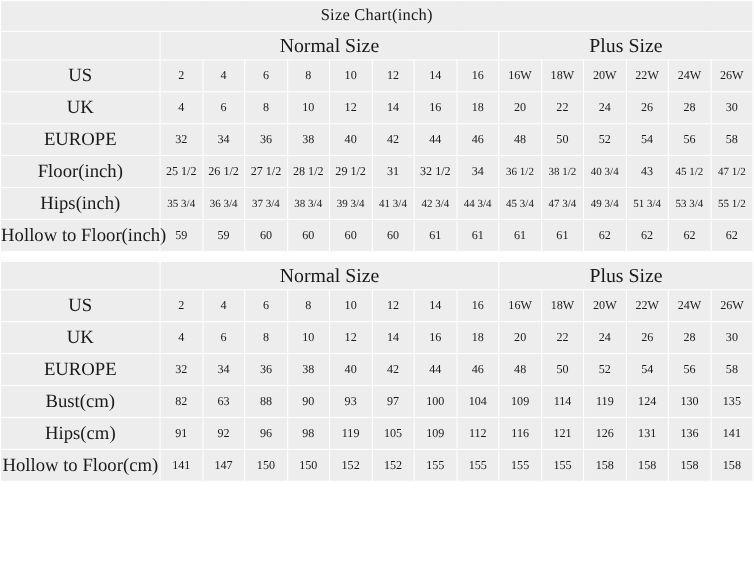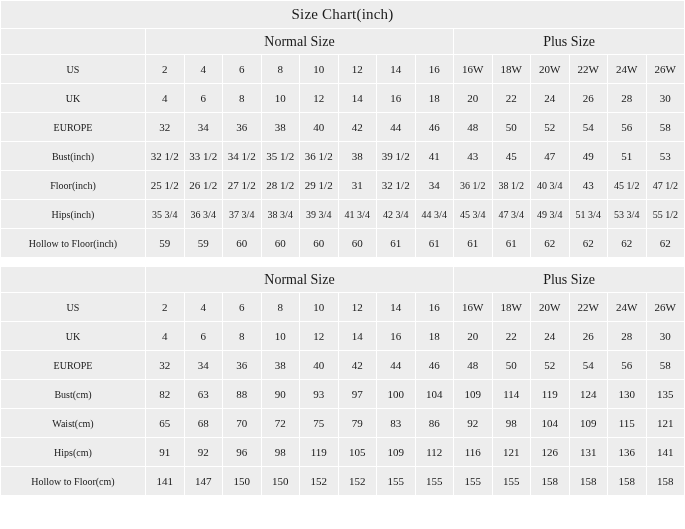--- a/index.html
+++ b/index.html
@@ -47,28 +47,28 @@
     font-weight: normal;
     color: #1a1a1a;
     padding: 0;
   }
   .title-cell {
     font-size: 15px;
     height: 27px;
     letter-spacing: 0.2px;
   }
   .group-cell {
-    font-size: 14px;
+    font-size: 18px;
     height: 25px;
   }
   .blank-cell {
     background: #ededed;
   }
   .rowhead-cell {
-    font-size: 10px;
+    font-size: 17px;
     height: 28px;
     white-space: nowrap;
   }
   .data-cell {
     font-size: 11px;
     height: 28px;
     white-space: nowrap;
   }
   .data-cell.small {
     font-size: 10px;
@@ -165,37 +165,20 @@
           <td class="data-cell">44</td>
           <td class="data-cell">46</td>
           <td class="data-cell">48</td>
           <td class="data-cell">50</td>
           <td class="data-cell">52</td>
           <td class="data-cell">54</td>
           <td class="data-cell">56</td>
           <td class="data-cell">58</td>
         </tr>
 
-        <tr>
-          <td class="rowhead-cell">Bust(inch)</td>
-          <td class="data-cell">32 1/2</td>
-          <td class="data-cell">33 1/2</td>
-          <td class="data-cell">34 1/2</td>
-          <td class="data-cell">35 1/2</td>
-          <td class="data-cell">36 1/2</td>
-          <td class="data-cell">38</td>
-          <td class="data-cell">39 1/2</td>
-          <td class="data-cell">41</td>
-          <td class="data-cell">43</td>
-          <td class="data-cell">45</td>
-          <td class="data-cell">47</td>
-          <td class="data-cell">49</td>
-          <td class="data-cell">51</td>
-          <td class="data-cell">53</td>
-        </tr>
 
         <tr>
           <td class="rowhead-cell">Floor(inch)</td>
           <td class="data-cell">25 1/2</td>
           <td class="data-cell">26 1/2</td>
           <td class="data-cell">27 1/2</td>
           <td class="data-cell">28 1/2</td>
           <td class="data-cell">29 1/2</td>
           <td class="data-cell">31</td>
           <td class="data-cell">32 1/2</td>
@@ -340,37 +323,20 @@
           <td class="data-cell">100</td>
           <td class="data-cell">104</td>
           <td class="data-cell">109</td>
           <td class="data-cell">114</td>
           <td class="data-cell">119</td>
           <td class="data-cell">124</td>
           <td class="data-cell">130</td>
           <td class="data-cell">135</td>
         </tr>
 
-        <tr>
-          <td class="rowhead-cell">Waist(cm)</td>
-          <td class="data-cell">65</td>
-          <td class="data-cell">68</td>
-          <td class="data-cell">70</td>
-          <td class="data-cell">72</td>
-          <td class="data-cell">75</td>
-          <td class="data-cell">79</td>
-          <td class="data-cell">83</td>
-          <td class="data-cell">86</td>
-          <td class="data-cell">92</td>
-          <td class="data-cell">98</td>
-          <td class="data-cell">104</td>
-          <td class="data-cell">109</td>
-          <td class="data-cell">115</td>
-          <td class="data-cell">121</td>
-        </tr>
 
         <tr>
           <td class="rowhead-cell">Hips(cm)</td>
           <td class="data-cell">91</td>
           <td class="data-cell">92</td>
           <td class="data-cell">96</td>
           <td class="data-cell">98</td>
           <td class="data-cell">119</td>
           <td class="data-cell">105</td>
           <td class="data-cell">109</td>

